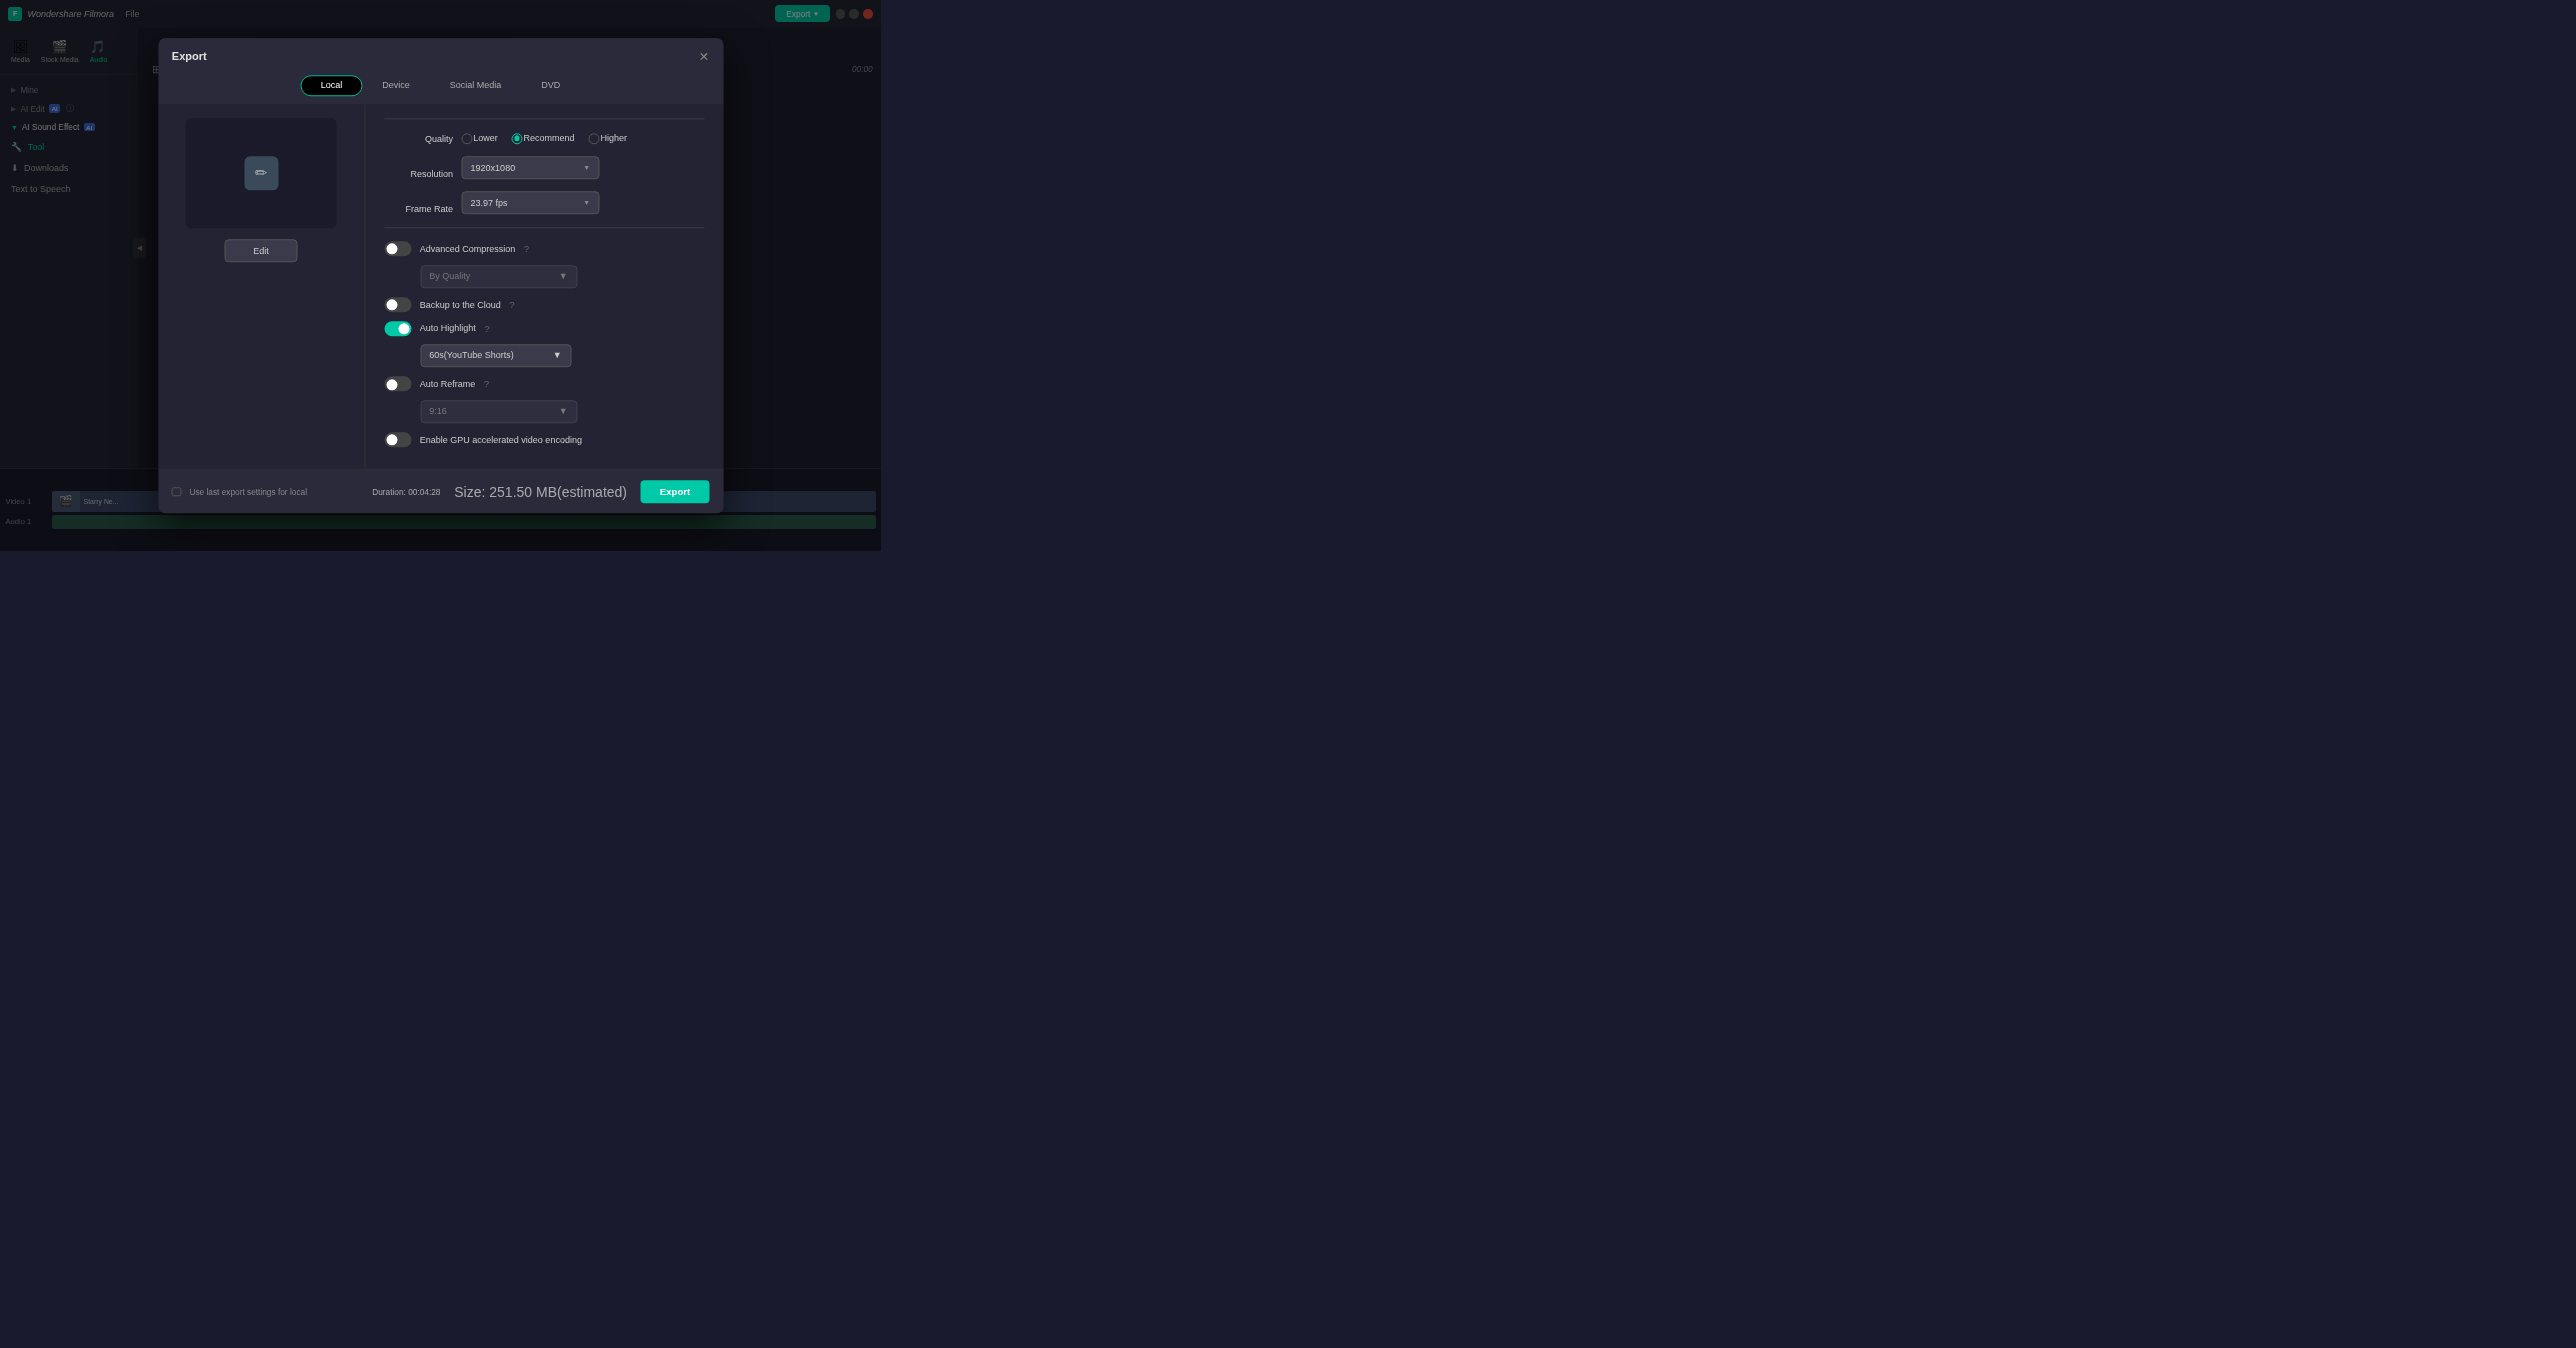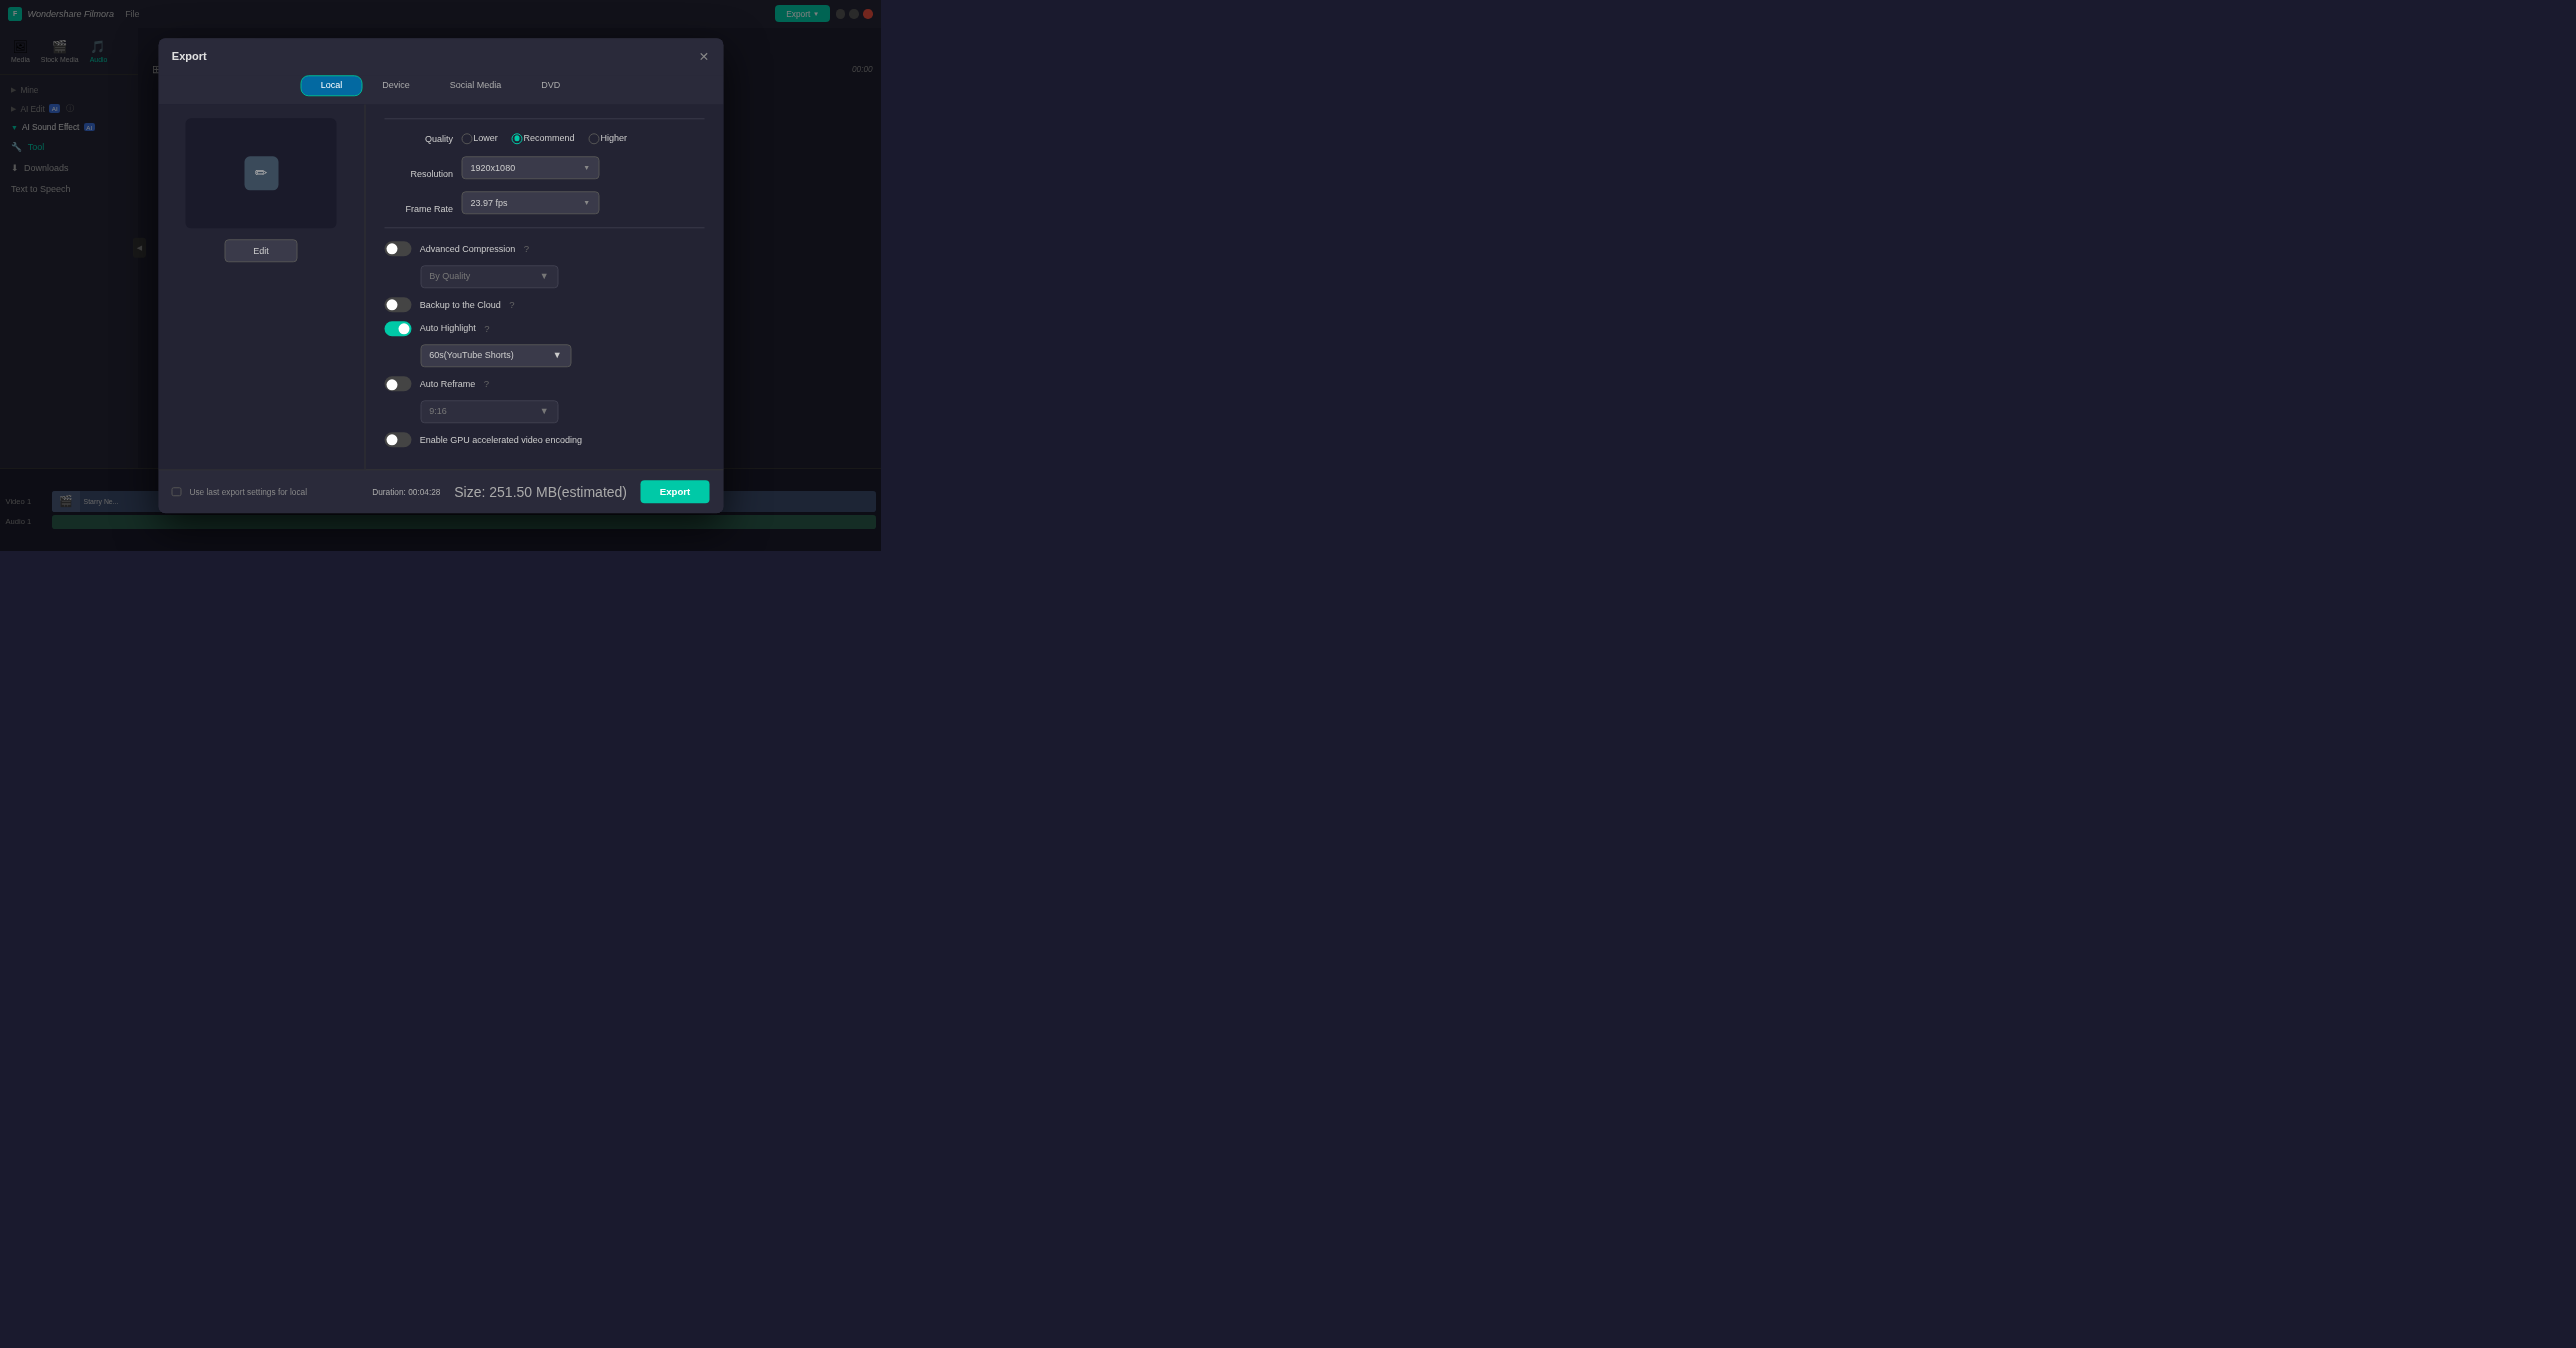--- a/index.html
+++ b/index.html
@@ -219,24 +219,23 @@
     .tab-btn {
       padding: 4.8px 19px;
       background: transparent;
       border: 0.7px solid transparent;
       color: #aaa;
       font-size: 9px;
       cursor: pointer;
       border-radius: 13.8px;
     }
     .tab-btn.active {
-      background: #0369a1;
+      background: #000000;
       color: #fff;
       border-color: #00b894;
-      border-radius: 8px;
     }
 
     
     .dialog-body {
       display: flex;
       background: #232333;
       min-height: 331px;
     }
 
     
@@ -390,21 +389,21 @@
       margin-left: 36px;
       margin-bottom: 9.6px;
     }
     .select-disabled {
       background: #2e2e3e;
       border: 0.7px solid #404050;
       color: #777;
       padding: 5.5px 8.3px;
       border-radius: 4.1px;
       font-size: 9px;
-      width: 138px;
+      width: 157px;
       display: flex; align-items: center; justify-content: space-between;
       cursor: not-allowed;
     }
     .select-enabled {
       background: #3a3a4a;
       border: 0.7px solid #555;
       color: #ccc;
       padding: 5.5px 8.3px;
       border-radius: 4.1px;
       font-size: 9px;

